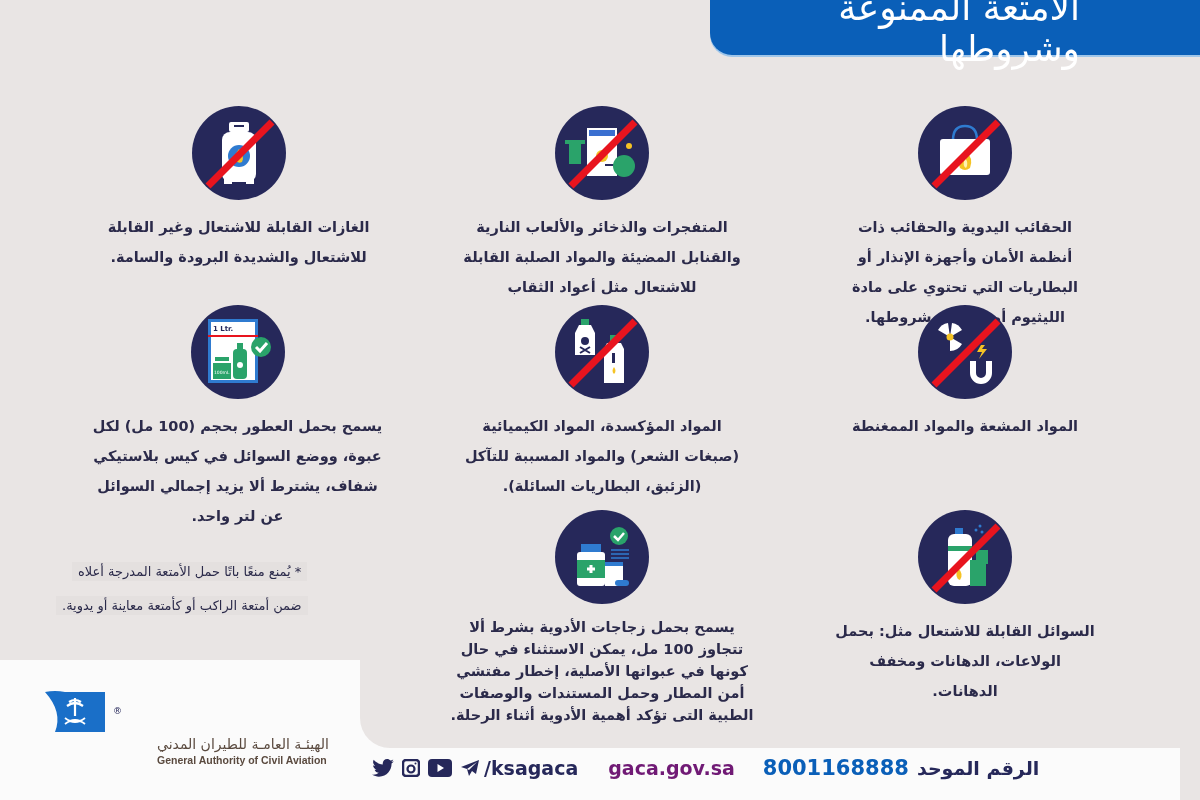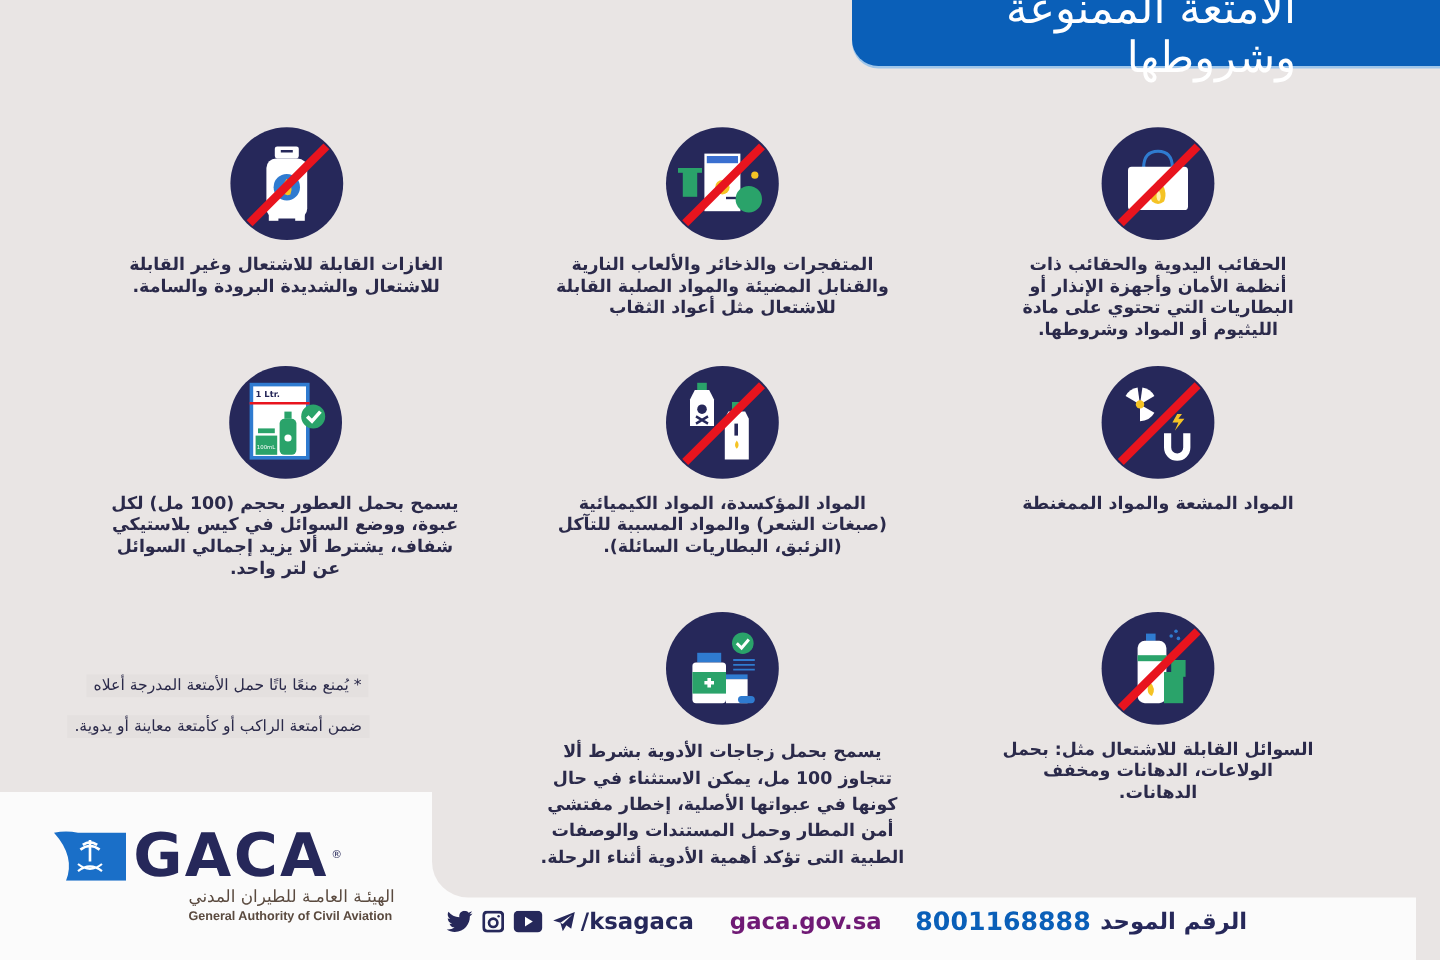--- a/index.html
+++ b/index.html
@@ -33,21 +33,21 @@
     width: 94px; height: 94px; border-radius: 50%;
     background: #26285a;
     position: relative; overflow: hidden;
     display: flex; align-items: center; justify-content: center;
   }
   .icon-circle svg { width: 94px; height: 94px; display: block; }
   .card-text {
     direction: rtl;
     font-weight: bold;
     font-size: 14.5px;
-    line-height: 18px;
+    line-height: 30px;
     color: #2b2a4a;
     margin-top: 12px;
   }
   .note {
     position: absolute; direction: rtl;
     font-size: 13px; color: #2b2a4a;
     background: #e4e0df;
     padding: 2px 6px;
   }
   .footer {
@@ -253,21 +253,20 @@
 
 <div class="logo">
   <div class="logo-row">
     <div class="logo-flag">
       <svg viewBox="0 0 60 42" width="60" height="42">
         <path d="M0 2 Q10 0 20 2 L60 2 L60 42 L10 42 Q18 22 0 2Z" fill="#1a6fc8"></path>
         <path d="M30 8 v18 M24 12 q6 -4 12 0 M22 16 q8 -6 16 0" stroke="#fff" stroke-width="2.2" fill="none"></path>
         <path d="M20 34 q10 -8 20 0 M20 28 q10 8 20 0" stroke="#fff" stroke-width="1.8" fill="none"></path>
       </svg>
     </div>
-    <span class="logo-text">GACA</span>
     <span class="logo-reg">®</span>
   </div>
   <div class="logo-ar">الهيئـة العامـة للطيران المدني</div>
   <div class="logo-en">General Authority of Civil Aviation</div>
 </div>
 
 <div class="contact">
   <div class="social">
     <span>
       <svg width="22" height="18" viewBox="0 0 24 20">

